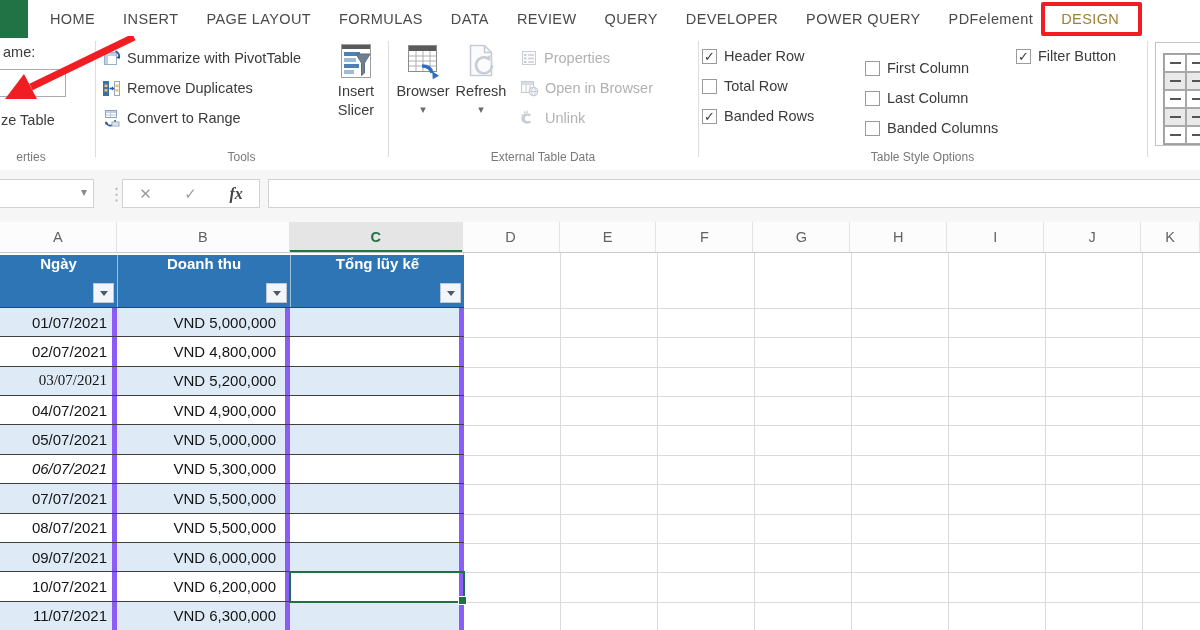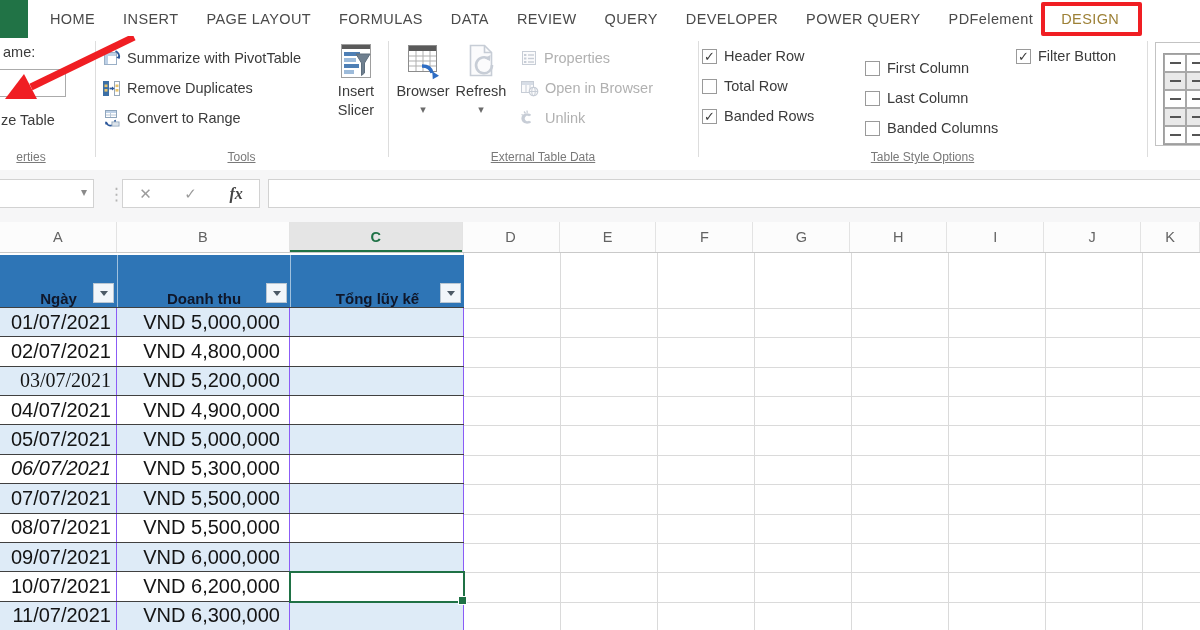--- a/index.html
+++ b/index.html
@@ -10,21 +10,21 @@
   .tabstrip{position:absolute;left:0;top:0;width:1200px;height:38px;background:#fff;border-bottom:1px solid #E4E4E4;}
   .file-stub{position:absolute;left:0;top:0;width:28px;height:38px;background:#217346;}
   .tabs{position:absolute;left:36px;top:0;height:38px;display:flex;}
   .tab{position:relative;padding:0 14px;line-height:38px;font-size:14.5px;letter-spacing:.4px;color:#4A4A4A;white-space:nowrap;cursor:default;}
   .tab.active{color:#9D8137;}
   .red-box{position:absolute;left:-6px;right:-9px;top:2px;bottom:2px;border:4px solid #F01E23;border-radius:2px;pointer-events:none;}
 
   
   .ribbon{position:absolute;left:0;top:38px;width:1200px;height:132px;background:#fff;border-bottom:1px solid #D5D5D5;}
   .vsep{position:absolute;top:3px;bottom:13px;width:1px;background:#DDDDDD;}
-  .grouplabel{position:absolute;bottom:6px;font-size:12px;color:#797979;text-align:center;text-decoration:underline;}
+  .grouplabel{position:absolute;bottom:6px;font-size:12px;color:#797979;text-align:center;}
   .sbtn{position:absolute;height:26px;display:flex;align-items:center;gap:6px;font-size:14.5px;color:#3B3B3B;cursor:default;white-space:nowrap;}
   .sbtn.disabled{color:#B1B1B1;}
   .bbtn{position:absolute;display:flex;flex-direction:column;align-items:center;font-size:14.5px;color:#3B3B3B;line-height:19px;cursor:default;}
   .bbtn .drop{font-size:11px;color:#6B6B6B;line-height:10px;margin-top:3px;}
   .lbl-name{position:absolute;left:3px;top:6px;font-size:14.5px;color:#3B3B3B;}
   .name-input{position:absolute;left:-12px;top:31px;width:78px;height:28px;border:1px solid #ABABAB;background:#fff;font:14px "Liberation Sans",sans-serif;padding:0 4px;box-sizing:border-box;}
   .lbl-resize{position:absolute;left:1px;top:74px;font-size:14.5px;color:#3B3B3B;white-space:nowrap;}
   .cbcol{position:absolute;top:7px;display:flex;flex-direction:column;gap:8px;}
   .cbrow{display:flex;align-items:center;gap:7px;font-size:14.5px;color:#3B3B3B;height:22px;cursor:default;white-space:nowrap;}
   .cb{width:15px;height:15px;border:1px solid #9A9A9A;background:#fff;display:flex;align-items:center;justify-content:center;
@@ -56,29 +56,29 @@
         font-size:14.5px;color:#636363;height:30px;cursor:default;}
   .colh.selected{background:#E5E5E5;color:#1E7145;font-weight:bold;box-shadow:inset 0 -2px 0 #217346;}
 
   
   .grid{position:absolute;left:0;top:253px;width:1200px;height:377px;background:#fff;overflow:hidden;}
   .vline{position:absolute;top:0;bottom:0;width:1px;background:#DADADA;}
   .hline{position:absolute;left:463px;right:0;height:1px;background:#DADADA;}
 
   .xltable{position:absolute;left:0;top:2px;width:464px;}
   .thead{display:flex;height:53px;background:#2E75B6;border-bottom:1px solid #404040;box-sizing:border-box;}
-  .th{position:relative;display:flex;align-items:flex-end;justify-content:center;color:#0f172a;font-weight:bold;font-size:15px;box-sizing:border-box;cursor:default;}
+  .th{position:relative;display:flex;align-items:flex-start;justify-content:center;color:#ffffff;font-weight:bold;font-size:15px;box-sizing:border-box;cursor:default;}
   .th + .th{border-left:1px solid rgba(255,255,255,.55);}
   .fbtn{position:absolute;right:3px;bottom:4px;width:21px;height:20px;background:#F2F6FA;border:1px solid #BBC7D2;
         display:flex;align-items:center;justify-content:center;box-sizing:border-box;cursor:default;}
   .farrow{width:0;height:0;border-left:4px solid transparent;border-right:4px solid transparent;border-top:5px solid #4D5A66;}
   .tr{display:flex;height:29.36px;border-bottom:1px solid #404040;box-sizing:border-box;background:#fff;}
   .tr.band{background:#DEEBF7;}
-  .td{box-sizing:border-box;border-right:1px solid #8b5cf6;display:flex;align-items:center;justify-content:flex-end;
-      font-size:20px;color:#141414;cursor:cell;}
+  .td{box-sizing:border-box;border-right:5px solid #8b5cf6;display:flex;align-items:center;justify-content:flex-end;
+      font-size:15px;color:#141414;cursor:cell;}
   .td.date{padding-right:5px;}
   .td.rev{padding-right:9px;}
   .sel{position:absolute;left:289px;width:176px;border:2px solid #1F7145;box-sizing:border-box;z-index:5;}
   .handle{position:absolute;right:-4px;bottom:-4px;width:7px;height:7px;background:#1F7145;border:1px solid #fff;box-sizing:content-box;}
 
   .ic{flex:none;}
 </style>
 </head>
 <body>
 

